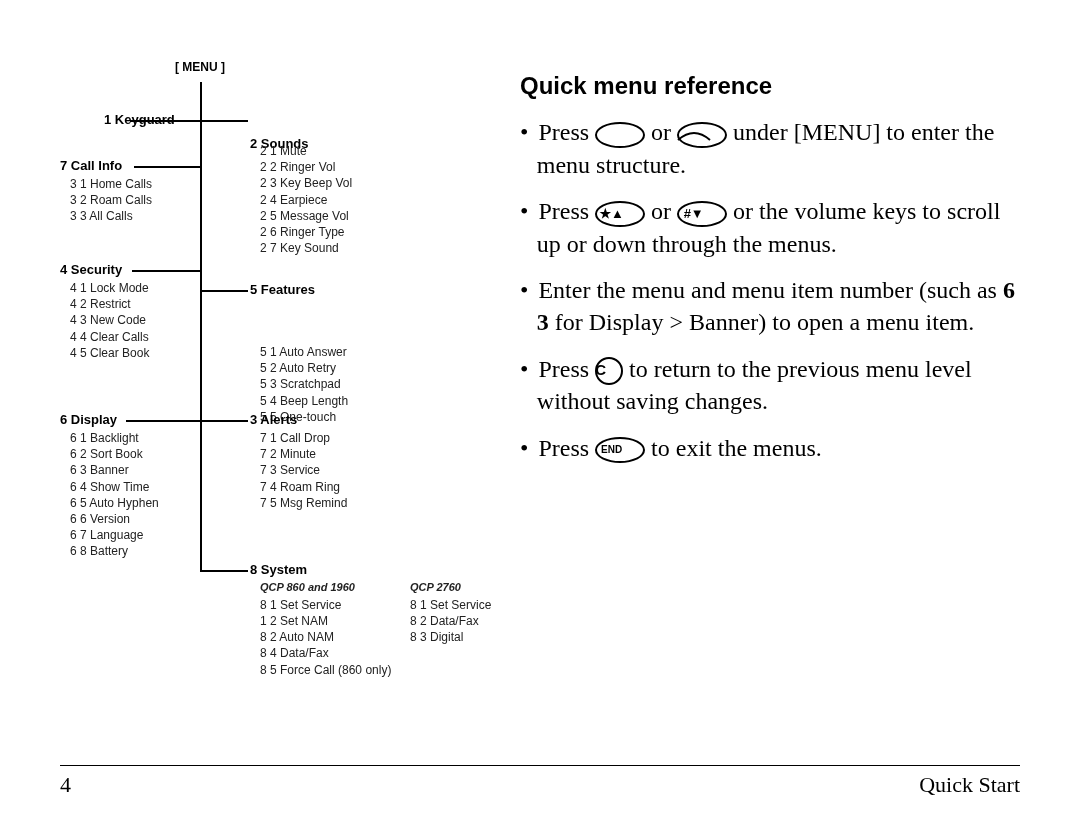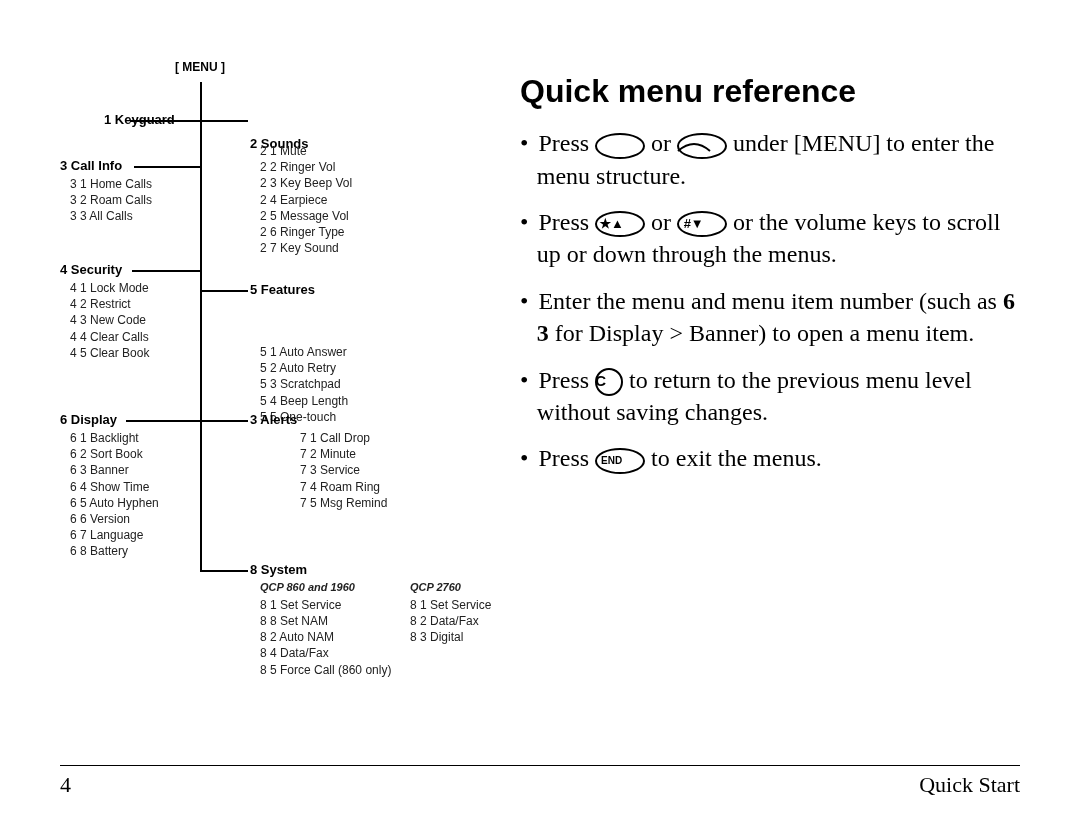--- a/index.html
+++ b/index.html
@@ -25,21 +25,21 @@
     position: relative;
   }
   .right-col {
     flex: 1;
     font-size: 24px;
     line-height: 1.35;
   }
   h2.qref {
     font-family: Arial, Helvetica, sans-serif;
     font-weight: bold;
-    font-size: 32px;
+    font-size: 24px;
     margin: 10px 0 14px 0;
   }
   .bullets {
     margin: 0;
     padding: 0;
     list-style: none;
   }
   .bullets li {
     margin-bottom: 14px;
     text-indent: -0.7em;
@@ -170,21 +170,21 @@
         <div>2 1 Mute</div>
         <div>2 2 Ringer Vol</div>
         <div>2 3 Key Beep Vol</div>
         <div>2 4 Earpiece</div>
         <div>2 5 Message Vol</div>
         <div>2 6 Ringer Type</div>
         <div>2 7 Key Sound</div>
       </div>
 
       <div class="hline" style="top:84px; left:74px; width:66px;"></div>
-      <div class="node-head" style="top:76px; left:0px;">3 Call Info</div>
+      <div class="node-head" style="top:76px; left:0px;">7 Call Info</div>
       <div class="node-items" style="top:94px; left:10px;">
         <div>3 1 Home Calls</div>
         <div>3 2 Roam Calls</div>
         <div>3 3 All Calls</div>
       </div>
 
       <div class="hline" style="top:188px; left:72px; width:68px;"></div>
       <div class="node-head" style="top:180px; left:0px;">4 Security</div>
       <div class="node-items" style="top:198px; left:10px;">
         <div>4 1 Lock Mode</div>
@@ -214,35 +214,35 @@
         <div>6 4 Show Time</div>
         <div>6 5 Auto Hyphen</div>
         <div>6 6 Version</div>
         <div>6 7 Language</div>
         <div>6 8 Battery</div>
       </div>
 
       <div class="hline" style="top:338px; left:140px; width:42px;"></div>
       <div class="tick" style="top:338px; left:182px; width:6px;"></div>
       <div class="node-head" style="top:330px; left:190px;">3 Alerts</div>
-      <div class="node-items" style="top:348px; left:200px;margin-left:40px;">
+      <div class="node-items" style="top:348px; left:200px;">
         <div>7 1 Call Drop</div>
         <div>7 2 Minute</div>
         <div>7 3 Service</div>
         <div>7 4 Roam Ring</div>
         <div>7 5 Msg Remind</div>
       </div>
 
       <div class="hline" style="top:488px; left:140px; width:42px;"></div>
       <div class="tick" style="top:488px; left:182px; width:6px;"></div>
       <div class="node-head" style="top:480px; left:190px;">8 System</div>
       <div class="node-items" style="top:498px; left:200px;">
         <div class="model-label">QCP 860 and 1960</div>
         <div>8 1 Set Service</div>
-        <div>8 8 Set NAM</div>
+        <div>1 2 Set NAM</div>
         <div>8 2 Auto NAM</div>
         <div>8 4 Data/Fax</div>
         <div>8 5 Force Call (860 only)</div>
       </div>
       <div class="node-items" style="top:498px; left:350px;">
         <div class="model-label">QCP 2760</div>
         <div>8 1 Set Service</div>
         <div>8 2 Data/Fax</div>
         <div>8 3 Digital</div>
       </div>

